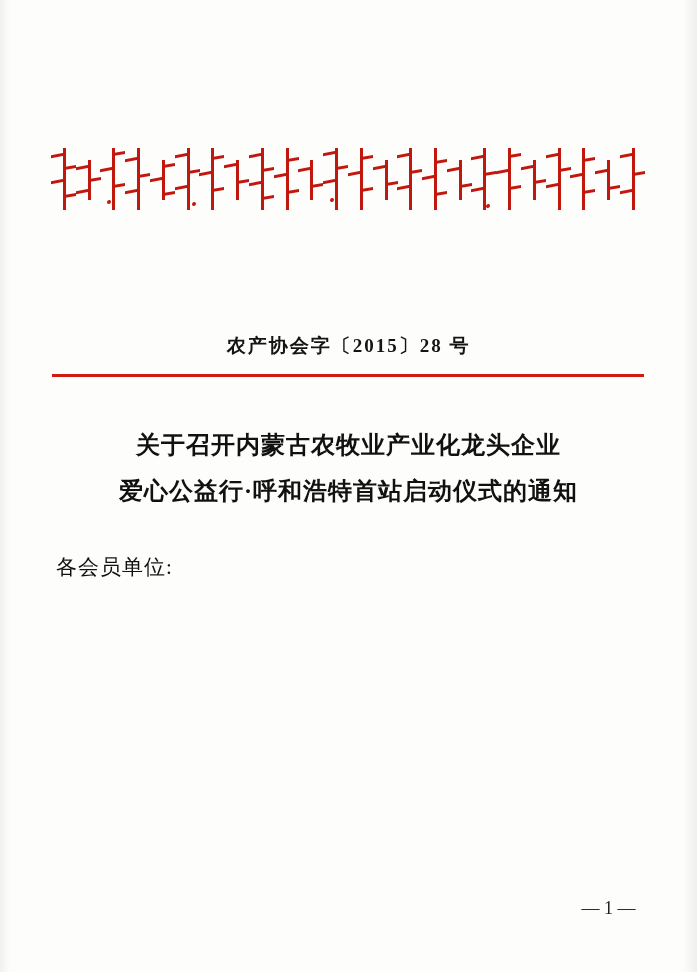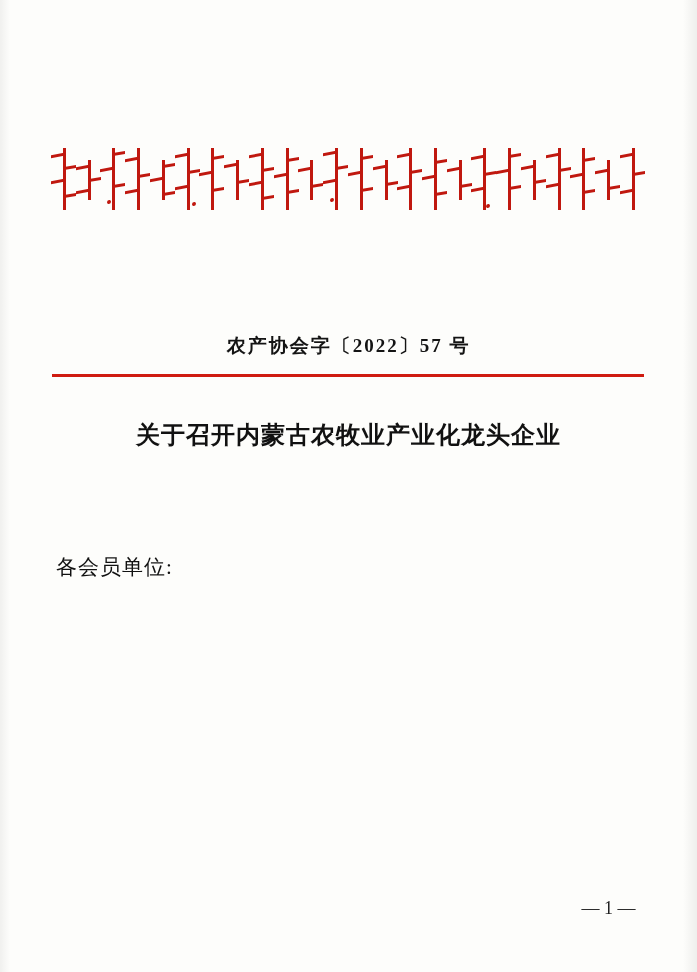--- a/index.html
+++ b/index.html
@@ -100,21 +100,21 @@
     top: 374px;
     left: 52px;
     width: 592px;
     height: 3px;
     background: #cf1b10;
   }
 
   
   .subject {
     position: absolute;
-    top: 412px;
+    top: 422px;
     left: 0;
     width: 697px;
     text-align: center;
     font-size: 24px;
     font-weight: bold;
     line-height: 46px;
     letter-spacing: 1px;
     color: #111;
   }
   .subject div { white-space: nowrap; }
@@ -292,26 +292,27 @@
         <span class="r" style="top:38px"></span>
       </div>
     <div class="mong-glyph tall">
         <span class="l" style="top:6px"></span>
         <span class="r" style="top:24px"></span>
         <span class="l" style="top:42px"></span>
       </div>
   </div>
 
 
-  <div class="doc-number">农产协会字〔2022〕57 号</div>
+  <div class="doc-number">农产协会字〔2015〕28 号</div>
 
   <div class="red-rule"></div>
 
   <div class="subject">
     <div>关于召开内蒙古农牧业产业化龙头企业</div>
+    <div>爱心公益行·呼和浩特首站启动仪式的通知</div>
   </div>
 
   <div class="salutation">各会员单位:</div>
 
 
   <div class="page-number">— 1 —</div>
 
 </div>
 
 </body></html>

